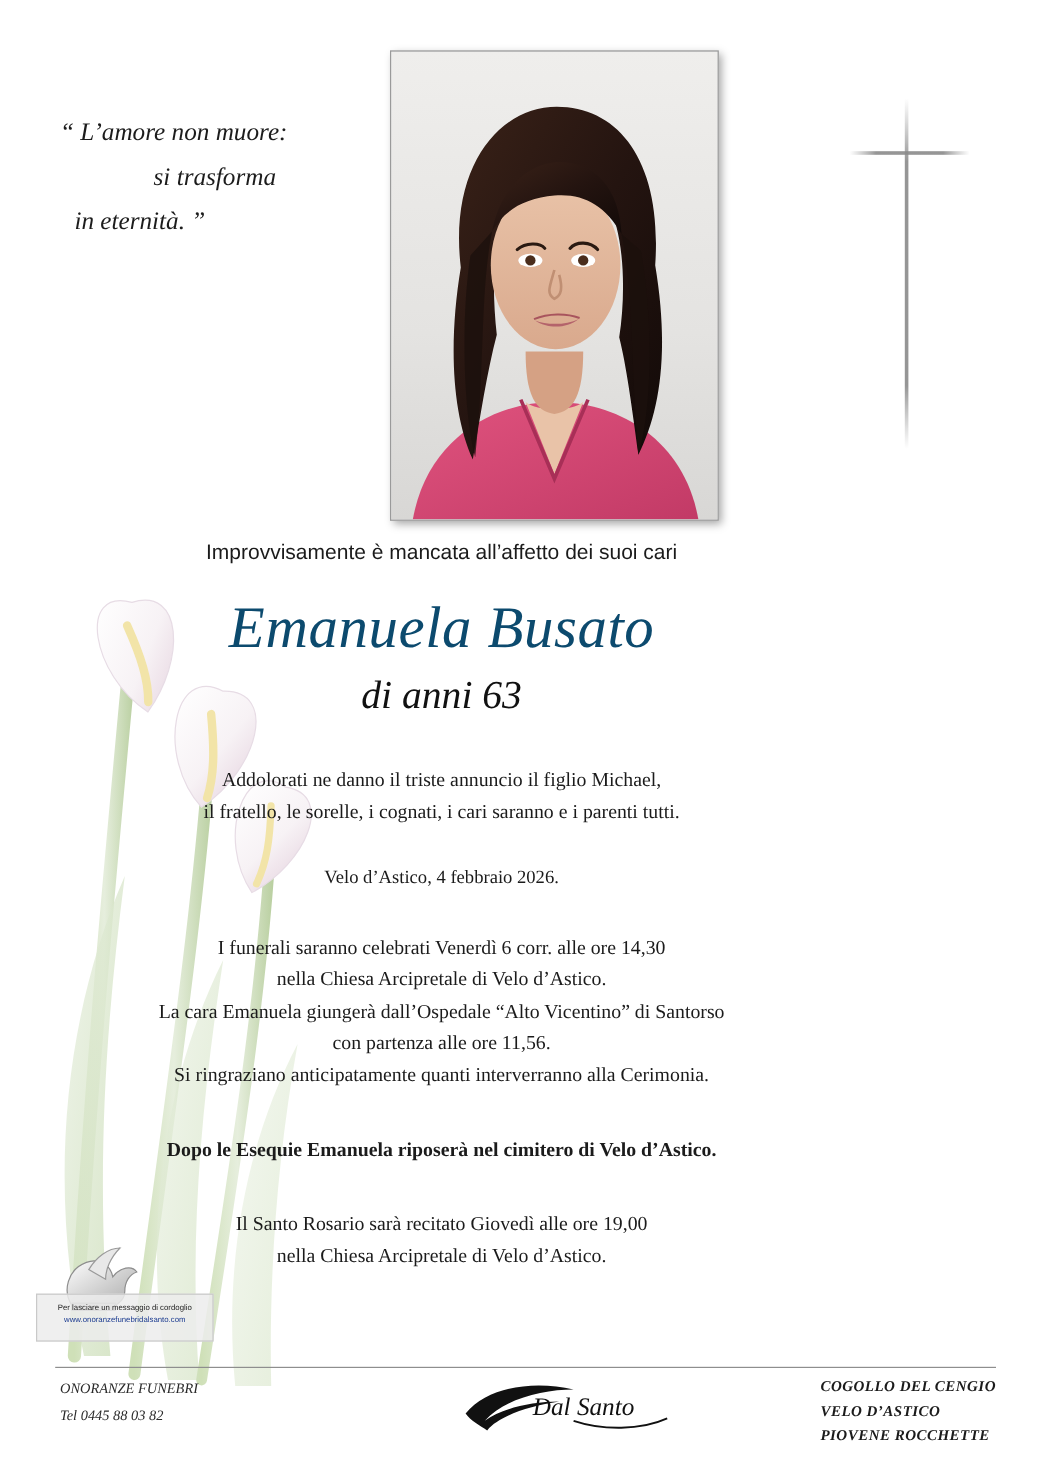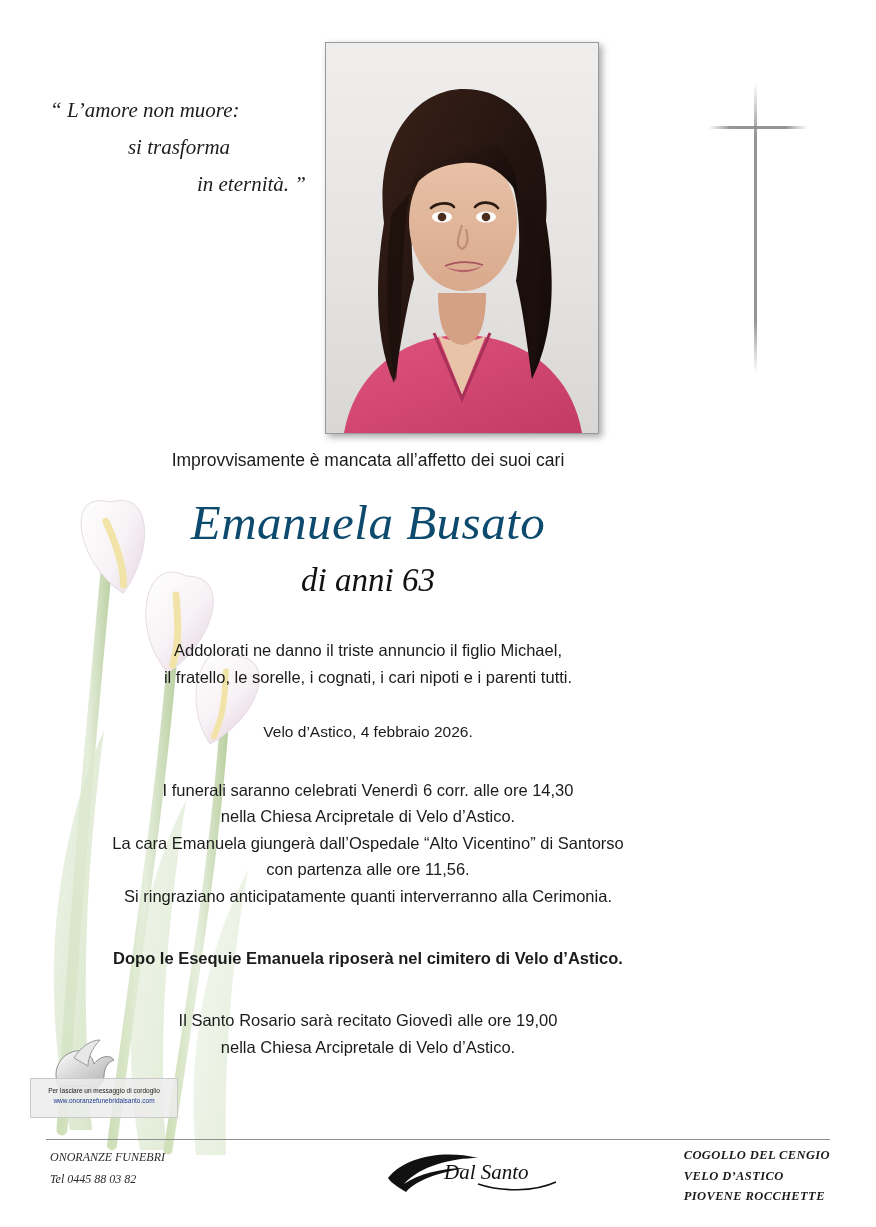--- a/index.html
+++ b/index.html
@@ -43,21 +43,21 @@
     top: 100px;
     width: 260px;
     font-family: "Liberation Serif", serif;
     font-style: italic;
     font-size: 21px;
     color: #1c1c1c;
     line-height: 1.0;
   }
   .quote .l1 { display: block; text-align: left; padding-left: 4px; }
   .quote .l2 { display: block; text-align: center; margin-top: 16px; padding-left: 6px;}
-  .quote .l3 { display: block; text-align: right; margin-top: 16px; padding-left: 16px;}
+  .quote .l3 { display: block; text-align: left; margin-top: 16px; padding-left: 16px;}
 
   
   .portrait-frame {
     position: absolute;
     left: 325px;
     top: 42px;
     width: 272px;
     height: 390px;
     border: 1px solid #9a9a9a;
     box-shadow: 3px 3px 7px rgba(0,0,0,.35);
@@ -91,20 +91,21 @@
     font-family: "Liberation Serif", serif;
     font-style: italic;
     font-size: 33px;
     color: #111;
     margin-top: 14px;
   }
   .para {
     font-size: 16.5px;
     line-height: 1.6;
     color: #1b1b1b;
+    font-family: Liberation Serif, serif;
   }
   .para.announce { margin-top: 38px; }
   .para.place    { margin-top: 30px; font-size: 15.5px; }
   .para.funeral  { margin-top: 32px; }
   .para.thanks   { }
   .para.burial   { margin-top: 36px; font-weight: bold; }
   .para.rosary   { margin-top: 36px; }
 
   
   .stamp {
@@ -312,21 +313,21 @@
   </svg>
 </div>
 
 <div class="content">
   <div class="intro">Improvvisamente è mancata all’affetto dei suoi cari</div>
   <div class="name">Emanuela Busato</div>
   <div class="age">di anni 63</div>
 
   <div class="para announce">
     <div>Addolorati ne danno il triste annuncio il figlio Michael,</div>
-    <div>il fratello, le sorelle, i cognati, i cari nipoti e i parenti tutti.</div>
+    <div>il fratello, le sorelle, i cognati, i cari saranno e i parenti tutti.</div>
   </div>
 
   <div class="para place">Velo d’Astico, 4 febbraio 2026.</div>
 
   <div class="para funeral">
     <div>I funerali saranno celebrati Venerdì 6 corr. alle ore 14,30</div>
     <div>nella Chiesa Arcipretale di Velo d’Astico.</div>
     <div>La cara Emanuela giungerà dall’Ospedale “Alto Vicentino” di Santorso</div>
     <div>con partenza alle ore 11,56.</div>
   </div>

